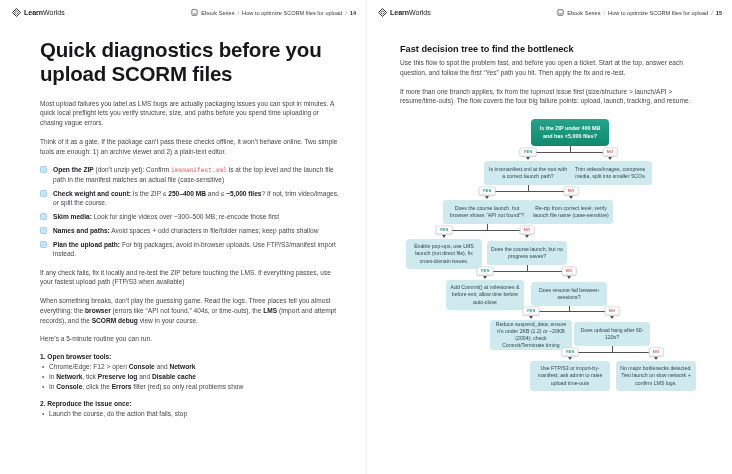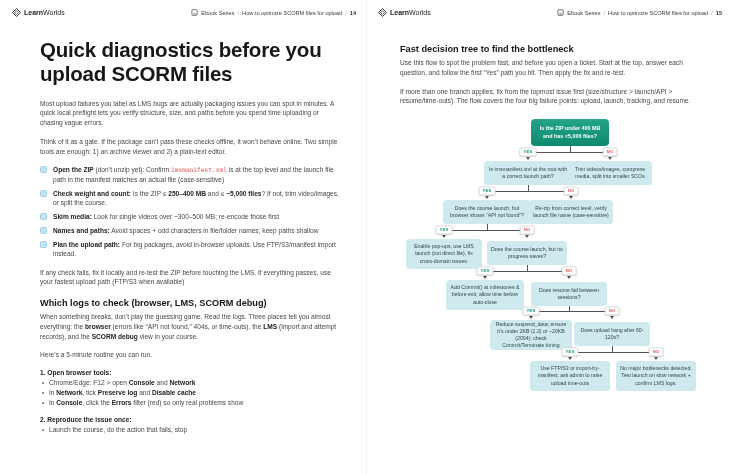--- a/index.html
+++ b/index.html
@@ -100,21 +100,20 @@
           <span class="check-text"><span class="b">Names and paths:</span><span> Avoid spaces + odd characters in file/folder names; keep paths shallow</span></span>
         </div>
         <div class="check-item">
           <span class="checkbox"></span>
           <span class="check-text"><span class="b">Plan the upload path:</span><span> For big packages, avoid in-browser uploads. Use FTP/S3/manifest import instead.</span></span>
         </div>
       </div>
 
       <p class="body-p">If any check fails, fix it locally and re-test the ZIP before touching the LMS. If everything passes, use your fastest upload path (FTP/S3 when available)</p>
 
-      <h2>Which logs to check (browser, LMS, SCORM debug)</h2>
       <p class="body-p"><span>When something breaks, don’t play the guessing game. Read the logs. Three places tell you almost everything: the </span><span class="b">browser</span><span> (errors like “API not found,” 404s, or time-outs), the </span><span class="b">LMS</span><span> (import and attempt records), and the </span><span class="b">SCORM debug</span><span> view in your course.</span></p>
       <p class="body-p">Here’s a 5-minute routine you can run.</p>
 
       <div class="step-title">1. Open browser tools:</div>
       <div class="bullet"><span>Chrome/Edge: F12 &gt; open </span><span class="b">Console</span><span> and </span><span class="b">Network</span></div>
       <div class="bullet"><span>In </span><span class="b">Network</span><span>, tick </span><span class="b">Preserve log</span><span> and </span><span class="b">Disable cache</span></div>
       <div class="bullet"><span>In </span><span class="b">Console</span><span>, click the </span><span class="b">Errors</span><span> filter (red) so only real problems show</span></div>
 
       <div class="step-title">2. Reproduce the issue once:</div>
       <div class="bullet"><span>Launch the course, do the action that fails, stop</span></div>

